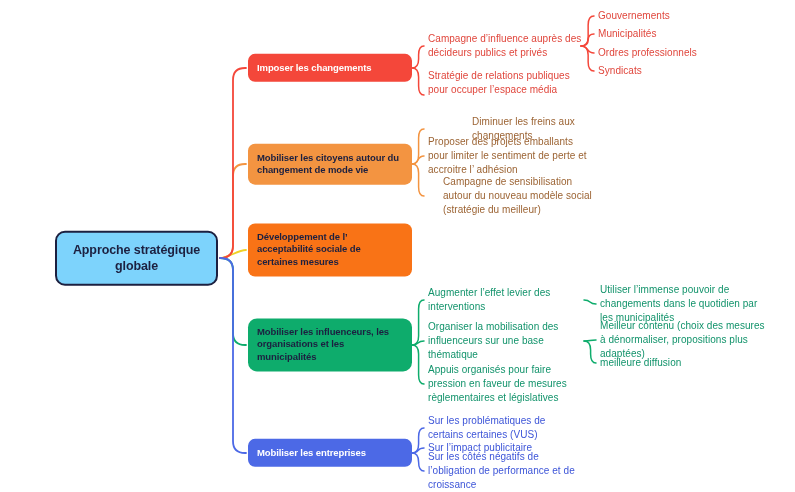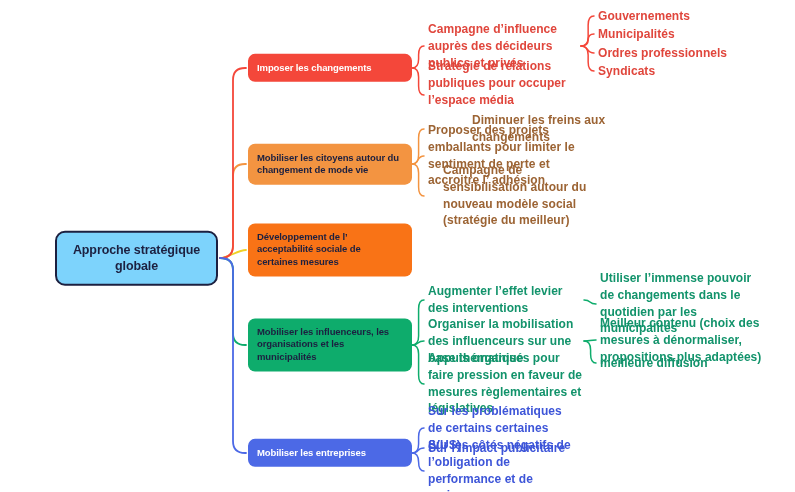--- a/index.html
+++ b/index.html
@@ -14,21 +14,21 @@
     padding:9px 8px;text-align:center;font-size:12.5px;font-weight:bold;line-height:1.3;
     color:#1C2040;letter-spacing:-0.1px;
   }
   .node{
     position:absolute;left:248px;width:164px;transform:translateY(-50%);
     box-sizing:border-box;border-radius:7px;padding:8px 9px;
     font-size:9.5px;font-weight:bold;line-height:1.3;letter-spacing:-0.1px;color:#1C2040;
   }
   .item{
     position:absolute;left:428px;width:158px;transform:translateY(-50%);
-    font-size:12px;line-height:1.4;letter-spacing:0.05px;font-weight:bold;
+    font-size:10px;line-height:1.4;letter-spacing:0.05px;font-weight:normal;
   }
   .leaf{left:598px;width:auto;white-space:nowrap;}
   .gleaf{left:600px;width:160px;white-space:normal;}
 </style>
 </head>
 <body>
 
 <div class="canvas">
   <svg id="wires" width="795" height="492">
       <path d="M220,258 C228,258 238,250 246,250" fill="none" stroke="#F0D226" stroke-width="1.8" stroke-linecap="round"></path>
@@ -74,21 +74,21 @@
     <span>Mobiliser les citoyens autour du changement de mode vie</span>
   </div>
   <div class="item" style="top: 129px; width: 160px; color: rgb(156, 100, 52); padding-left: 44px;">Diminuer les freins aux changements</div>
   <div class="item" style="top: 156px; width: 160px; color: rgb(156, 100, 52);">Proposer des projets emballants pour limiter le sentiment de perte et accroitre l’ adhésion</div>
   <div class="item" style="top: 196px; width: 160px; color: rgb(156, 100, 52); margin-left: 15px;">Campagne de sensibilisation autour du nouveau modèle social (stratégie du meilleur)</div>
 
   <div class="node" style="top: 250px; background: #f97316; color: rgb(28, 32, 64);">
     <span>Développement de l’ acceptabilité sociale de certaines mesures</span>
   </div>
 
-  <div class="node" style="top: 345px; background: rgb(14, 172, 108); color: rgb(28, 32, 64);">
+  <div class="node" style="top: 345px; background: rgb(14, 172, 108); color: rgb(28, 32, 64); border-radius: 9px;">
     <span>Mobiliser les influenceurs, les organisations et les municipalités</span>
   </div>
   <div class="item" style="top: 300px; width: 158px; color: rgb(18, 147, 107);">Augmenter l’effet levier des interventions</div>
   <div class="item" style="top: 341px; width: 155px; color: rgb(18, 147, 107);">Organiser la mobilisation des influenceurs sur une base thématique</div>
   <div class="item" style="top: 384px; width: 155px; color: rgb(18, 147, 107);">Appuis organisés pour faire pression en faveur de mesures règlementaires et législatives</div>
   <div class="item gleaf" style="top: 304px; color: rgb(18, 147, 107);">Utiliser l’immense pouvoir de changements dans le quotidien par les municipalités</div>
   <div class="item gleaf" style="top: 340px; width: 165px; color: rgb(18, 147, 107);">Meilleur contenu (choix des mesures à dénormaliser, propositions plus adaptées)</div>
   <div class="item gleaf" style="top: 363px; color: rgb(18, 147, 107);">meilleure diffusion</div>
 
   <div class="node" style="top: 453px; background: rgb(76, 105, 230); color: rgb(255, 255, 255);">

